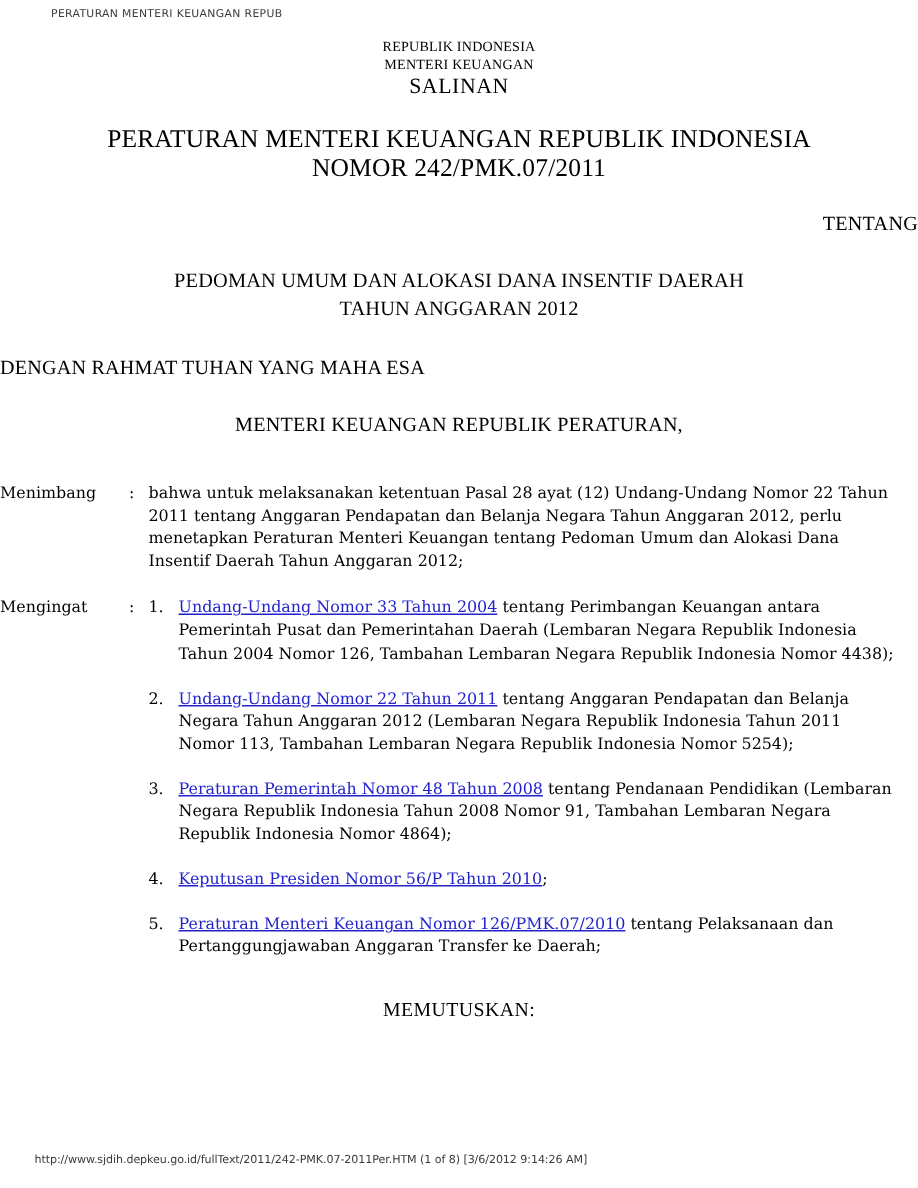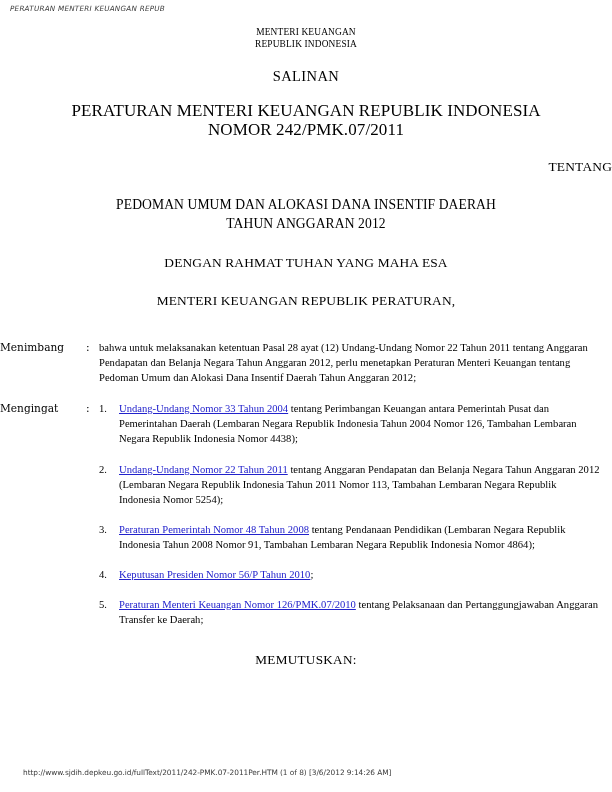--- a/index.html
+++ b/index.html
@@ -13,27 +13,26 @@
     position: relative;
     font-family: "Liberation Serif", "DejaVu Serif", serif;
     color: #000000;
     overflow: hidden;
   }
 
   
   .page-header {
     position: absolute;
     top: 4px;
-    left: 10px;
+    left: 34px;
     font-family: "DejaVu Sans", "Liberation Sans", sans-serif;
     font-size: 7.2px;
     letter-spacing: 0.25px;
     color: #3a3a3a;
     white-space: nowrap;
-    font-style: italic;
   }
 
   
   .doc {
     position: absolute;
     top: 0;
     left: 0;
     width: 612px;
   }
 
@@ -42,21 +41,21 @@
     margin-top: 27px;
     font-size: 9.4px;
     line-height: 11.5px;
     font-family: "Liberation Serif", "DejaVu Serif", serif;
     letter-spacing: 0.15px;
   }
   .masthead div { white-space: nowrap; }
 
   .salinan {
     text-align: center;
-    margin-top: 18px;
+    margin-top: 0;
     font-size: 14.5px;
     letter-spacing: 0.4px;
   }
 
   .title-block {
     text-align: center;
     margin-top: 16px;
     font-size: 17px;
     line-height: 19px;
     letter-spacing: 0.1px;
@@ -73,21 +72,20 @@
   .subject-block {
     text-align: center;
     margin-top: 20px;
     font-size: 13.6px;
     line-height: 19px;
     letter-spacing: 0.1px;
   }
   .subject-block div { white-space: nowrap; }
 
   .rahmat {
-    text-align: center;
     margin-top: 22px;
     font-size: 13.4px;
     letter-spacing: 0.15px;
   }
 
   .authority {
     text-align: center;
     margin-top: 22px;
     font-size: 13.4px;
     letter-spacing: 0.15px;
@@ -112,21 +110,20 @@
     width: 86px;
     flex: 0 0 86px;
     white-space: nowrap;
   }
   .clause-colon {
     width: 13px;
     flex: 0 0 13px;
   }
   .clause-body {
     flex: 1 1 auto;
-    font-family: Liberation Serif, serif;
   }
   .clause-text {
     margin: 0;
     text-align: left;
   }
 
   
   .num-list {
     margin: 0;
     padding: 0;
@@ -172,22 +169,22 @@
   }
 </style>
 </head>
 <body style="background: rgb(255, 255, 255); color: rgb(0, 0, 0);">
 
 <div class="page-header" style="color: rgb(58, 58, 58);">PERATURAN MENTERI KEUANGAN REPUB</div>
 
 <div class="doc">
 
   <div class="masthead">
+    <div>REPUBLIK INDONESIA</div>
     <div>MENTERI KEUANGAN</div>
-    <div>REPUBLIK INDONESIA</div>
   </div>
 
   <div class="salinan">SALINAN</div>
 
   <div class="title-block">
     <div>PERATURAN MENTERI KEUANGAN REPUBLIK INDONESIA</div>
     <div>NOMOR  242/PMK.07/2011</div>
   </div>
 
   <div class="tentang">TENTANG</div>

